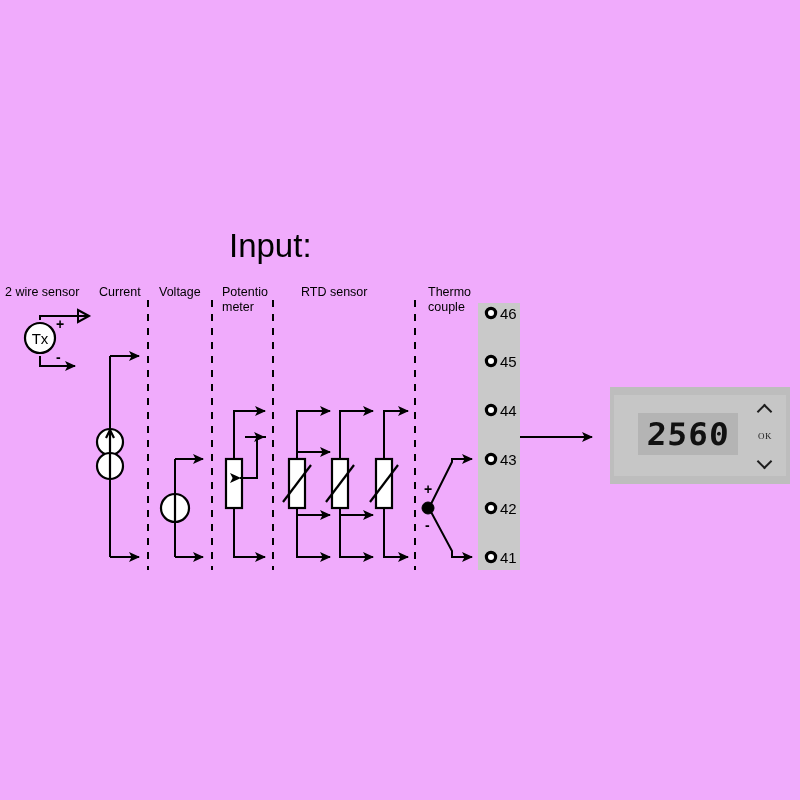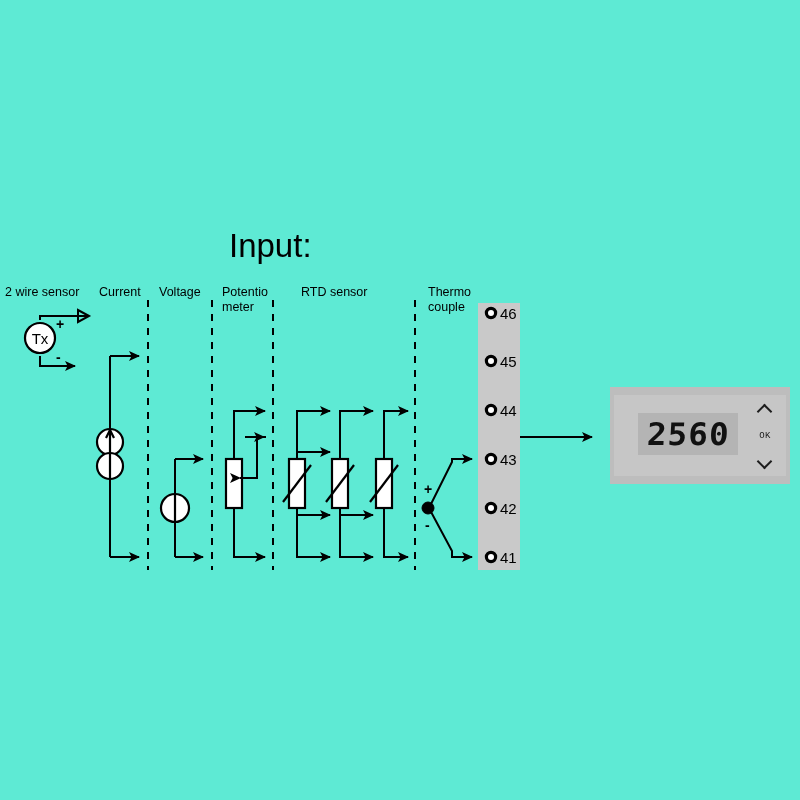--- a/index.html
+++ b/index.html
@@ -12,21 +12,21 @@
     width: 800px;
     height: 800px;
     font-family: "Liberation Sans", sans-serif;
     overflow: hidden;
     position: relative;
   }
   #stage {
     position: relative;
     width: 800px;
     height: 800px;
-    background: #5eead4;
+    background: #f0abfc;
   }
   svg.diagram {
     position: absolute;
     left: 0;
     top: 0;
     width: 800px;
     height: 800px;
     display: block;
   }
   .wire {
@@ -153,21 +153,21 @@
     left: 2px;
     top: 1px;
     width: 9px;
     height: 9px;
     border-left: 2px solid #1d1d1d;
     border-top: 2px solid #1d1d1d;
   }
   .chev.up::before { transform: rotate(45deg); }
   .chev.down::before { transform: rotate(225deg); top: -1px; }
   #ok-label {
-    font-family: Liberation Mono, monospace;
+    font-family: Liberation Serif, serif;
     font-size: 9px;
     color: #1d1d1d;
     letter-spacing: 0.4px;
   }
 </style>
 </head>
 <body>
 
 <div id="stage">
 

